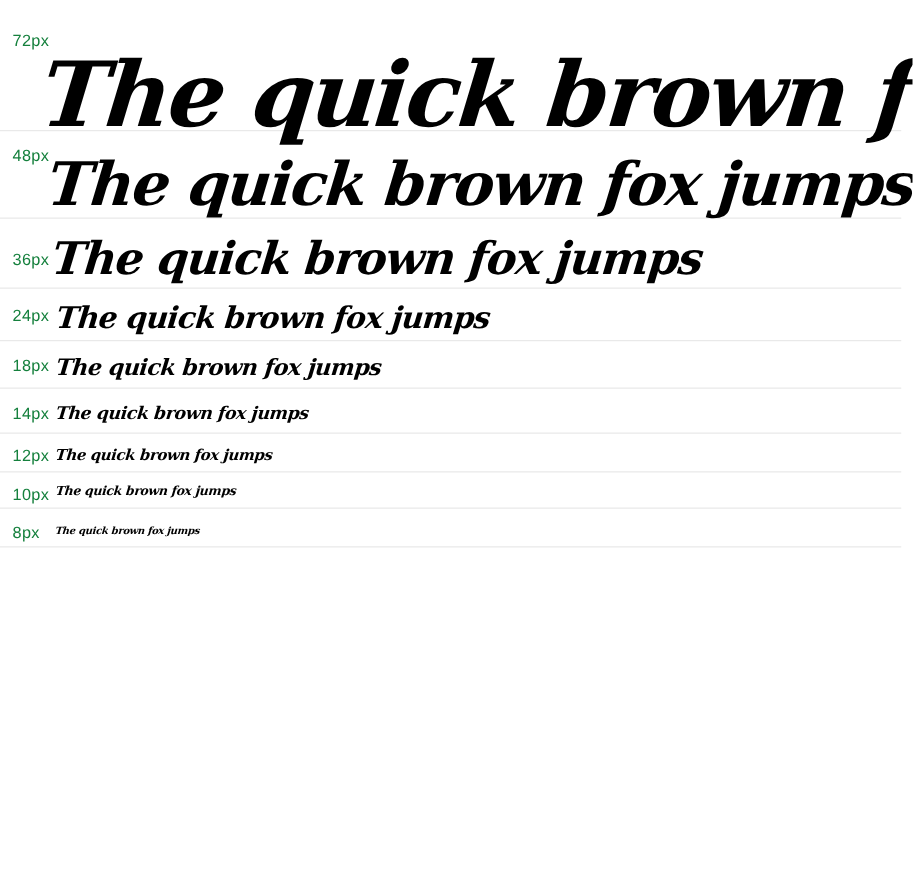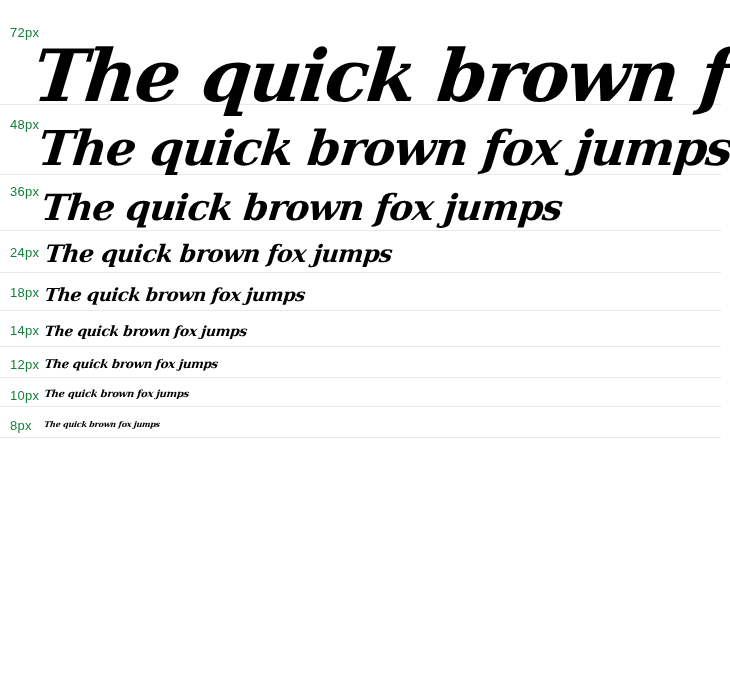--- a/index.html
+++ b/index.html
@@ -46,21 +46,21 @@
   
   .row-72 { height: 104px; }
   .row-72 .size-label { top: 26px; }
   .row-72 .preview { font-size: 72px; bottom: -8px; left: 30px; }
 
   .row-48 { height: 69px; }
   .row-48 .size-label { top: 13px; text-align: center; }
   .row-48 .preview { font-size: 48px; bottom: 2px; left: 36px; }
 
   .row-36 { height: 55px; }
-  .row-36 .size-label { top: 10px; }
+  .row-36 .size-label { top: 26px; }
   .row-36 .preview { font-size: 36px; bottom: 5px; left: 40px; }
 
   .row-24 { height: 41px; }
   .row-24 .size-label { top: 15px; }
   .row-24 .preview { font-size: 24px; bottom: 6px; }
 
   .row-18 { height: 37px; }
   .row-18 .size-label { top: 13px; }
   .row-18 .preview { font-size: 18px; bottom: 6px; }
 

